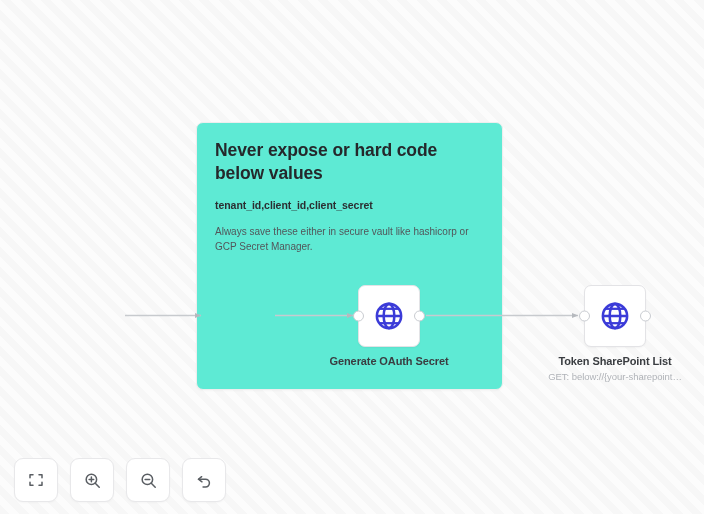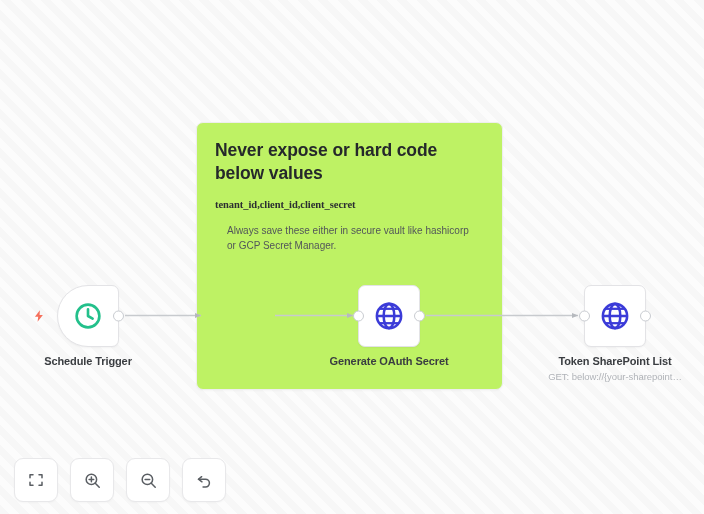--- a/index.html
+++ b/index.html
@@ -28,48 +28,47 @@
     inset: 0;
   }
 
   
   .sticky-note {
     position: absolute;
     left: 196px;
     top: 122px;
     width: 307px;
     height: 268px;
-    background: #bef264;
+    background: #5eead4;
     border: 1px solid #eeeeee;
     border-radius: 7px;
     box-sizing: border-box;
     padding: 16px 18px 0 18px;
     box-shadow: 0 1px 2px rgba(0,0,0,0.03);
   }
   .sticky-title {
     font-size: 17.5px;
     font-weight: bold;
     color: #25282b;
     line-height: 1.32;
     letter-spacing: -0.1px;
     margin: 0 0 14px 0;
   }
   .sticky-sub {
     font-size: 10.5px;
     font-weight: bold;
     color: #2b2e31;
     margin: 0 0 14px 0;
     letter-spacing: -0.05px;
-    font-family: Liberation Serif, serif;
   }
   .sticky-body {
     font-size: 10px;
     color: #52565a;
     line-height: 1.45;
-    margin: 12px;
+    margin: 0;
     max-width: 276px;
   }
 
   
   .edges {
     position: absolute;
     inset: 0;
     pointer-events: none;
   }
 
@@ -181,33 +180,20 @@
       </marker>
     </defs>
 
     <line x1="125" y1="315.5" x2="201" y2="315.5" stroke="#c7cace" stroke-width="1.3" marker-end="url(#arrow)"></line>
 
     <line x1="275" y1="315.5" x2="353" y2="315.5" stroke="#c7cace" stroke-width="1.3" marker-end="url(#arrow)"></line>
 
     <line x1="426" y1="315.5" x2="578" y2="315.5" stroke="#c7cace" stroke-width="1.3" marker-end="url(#arrow)"></line>
   </svg>
 
-  <div class="node" style="left:57px; top:285px;">
-    <div class="node-box trigger">
-      <svg class="bolt" viewBox="0 0 24 24">
-        <path d="M13.5 2 L5 13.2 H10.6 L9.6 22 L18.6 10.4 H13 Z" fill="#f5705c"></path>
-      </svg>
-      <svg width="30" height="30" viewBox="0 0 24 24">
-        <circle cx="12" cy="12" r="9.1" fill="none" stroke="#23c08b" stroke-width="2.1"></circle>
-        <path d="M12 6.6 V12 L15.7 14.1" fill="none" stroke="#23c08b" stroke-width="2.1" stroke-linecap="round" stroke-linejoin="round"></path>
-      </svg>
-      <span class="port out"></span>
-    </div>
-    <div class="node-label">Schedule Trigger</div>
-  </div>
 
 
   <div class="node" style="left:358px; top:285px;">
     <div class="node-box">
       <span class="port in"></span>
       <svg width="32" height="32" viewBox="0 0 24 24">
         <circle cx="12" cy="12" r="9.1" fill="none" stroke="#3b3bd8" stroke-width="1.9"></circle>
         <ellipse cx="12" cy="12" rx="4" ry="9.1" fill="none" stroke="#3b3bd8" stroke-width="1.9"></ellipse>
         <line x1="3" y1="12" x2="21" y2="12" stroke="#3b3bd8" stroke-width="1.9"></line>
         <line x1="4.7" y1="6.6" x2="19.3" y2="6.6" stroke="#3b3bd8" stroke-width="1.7"></line>

